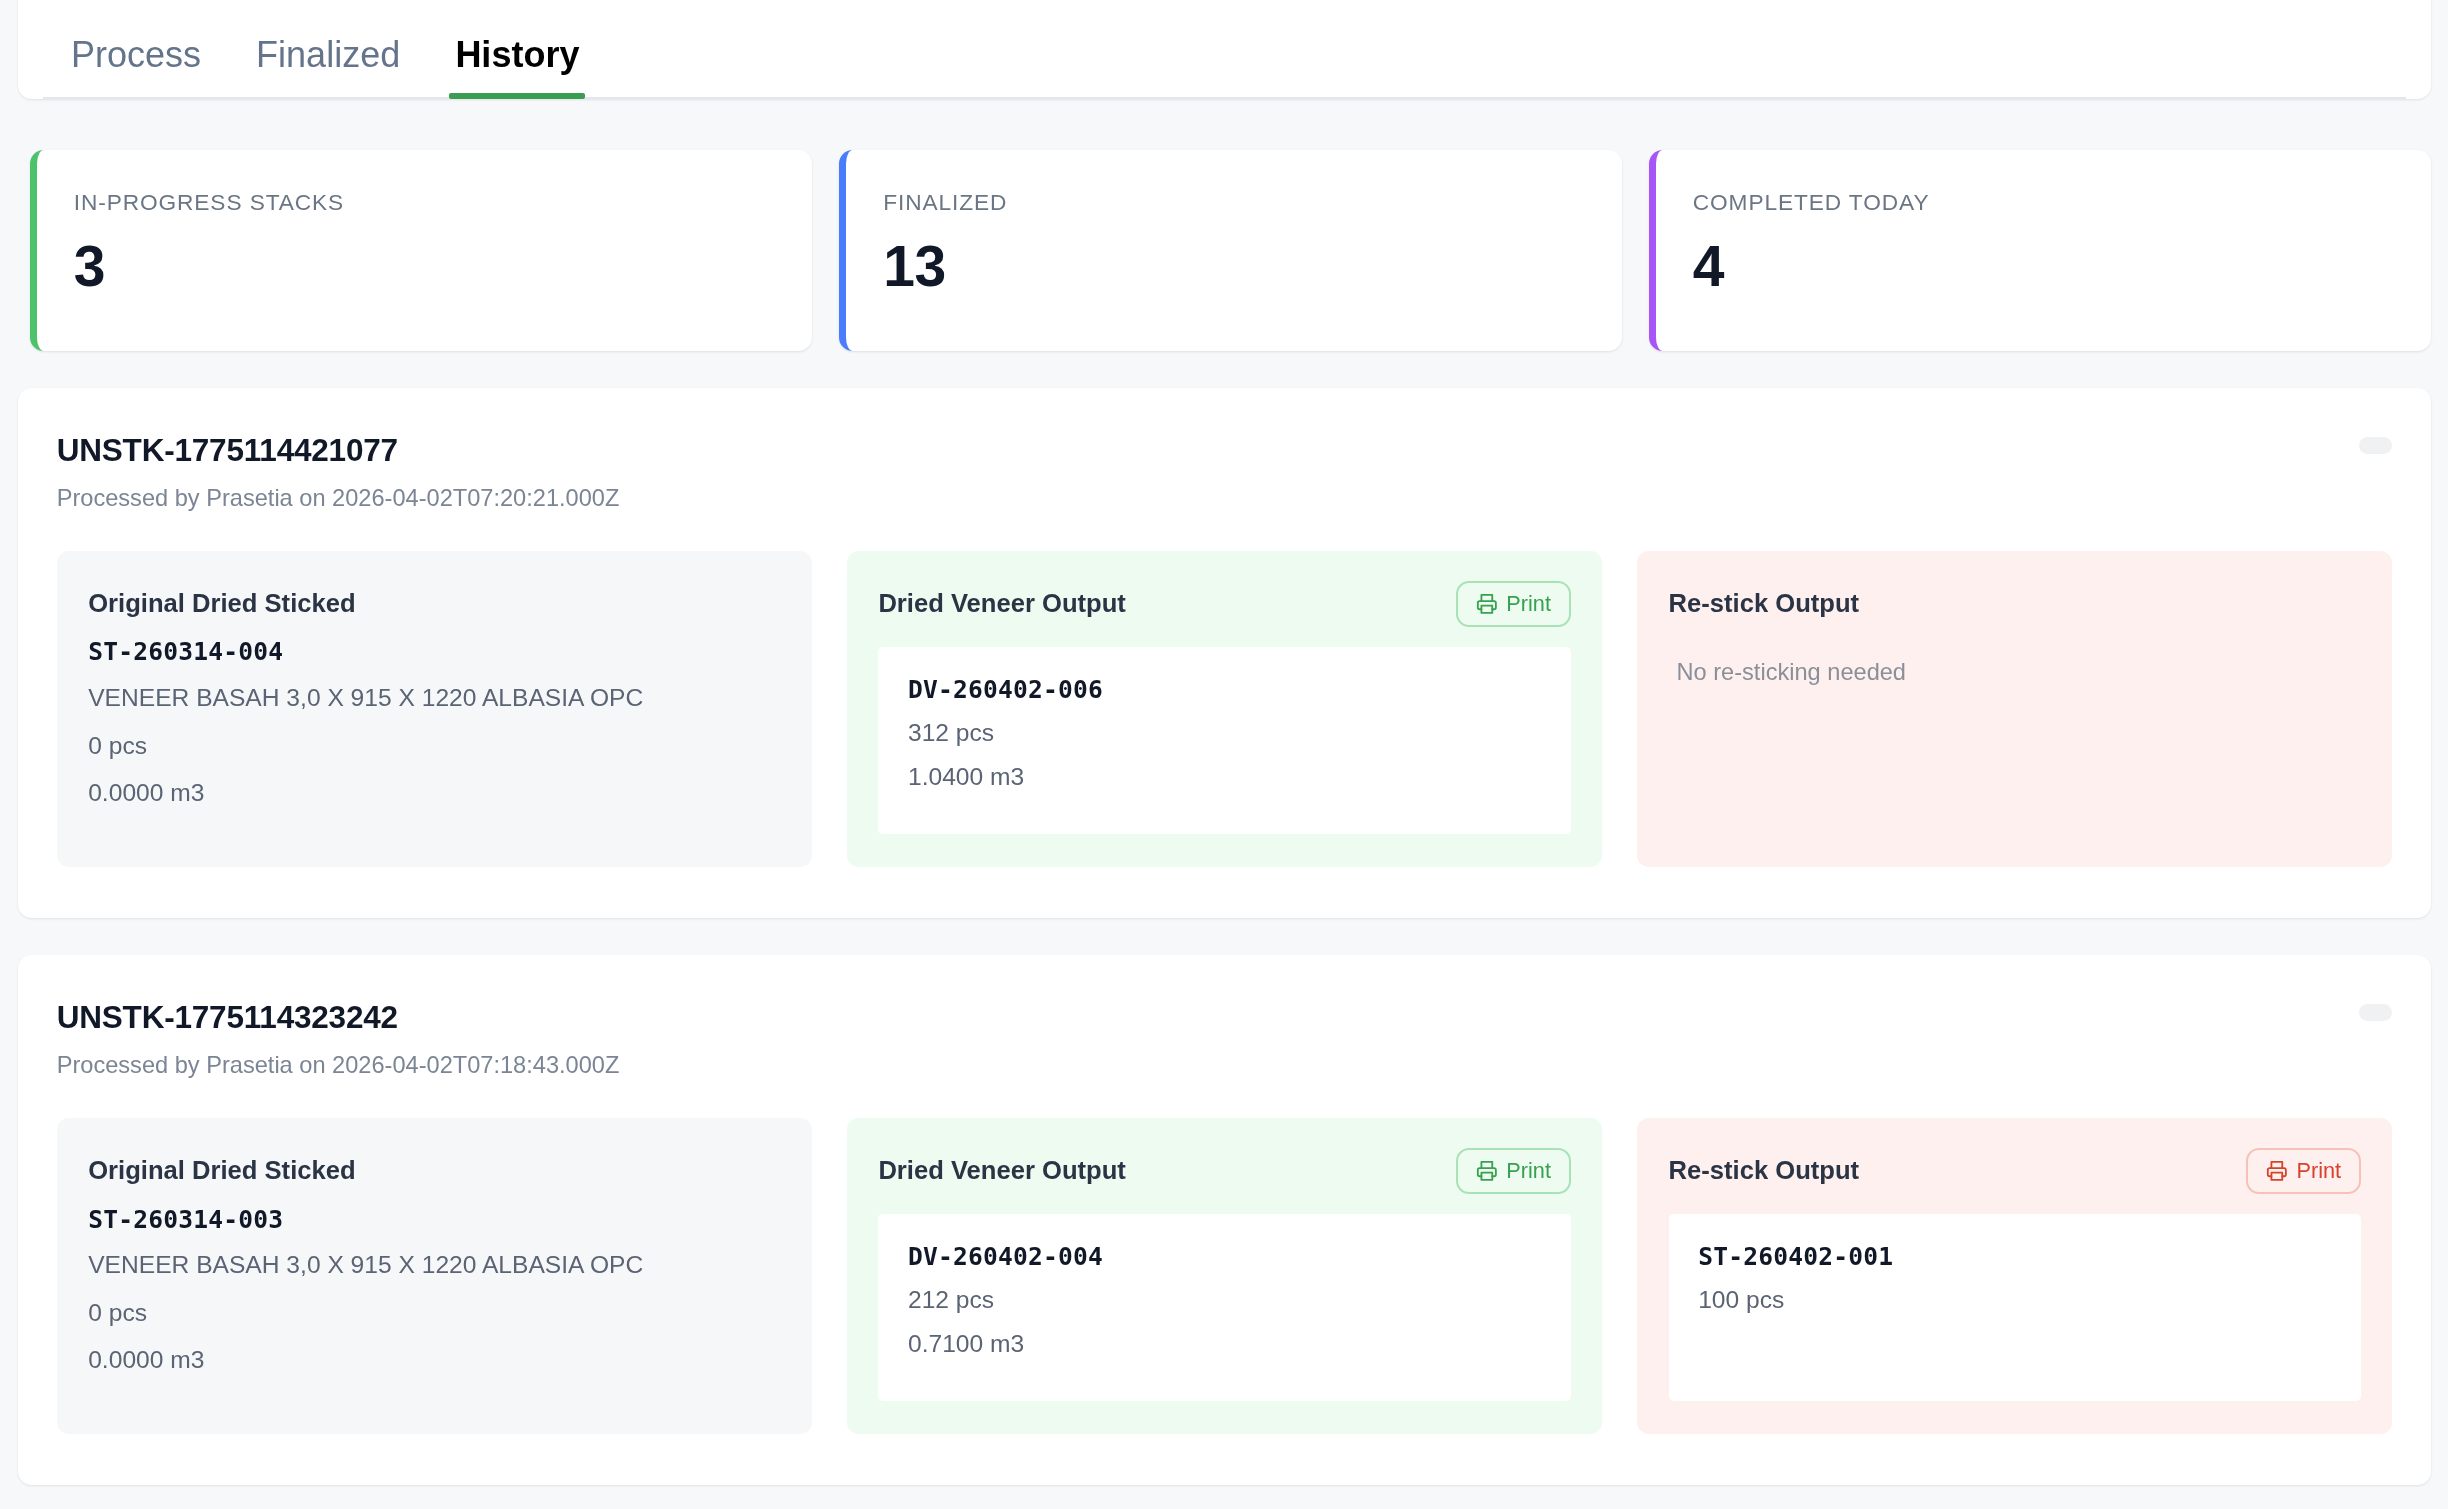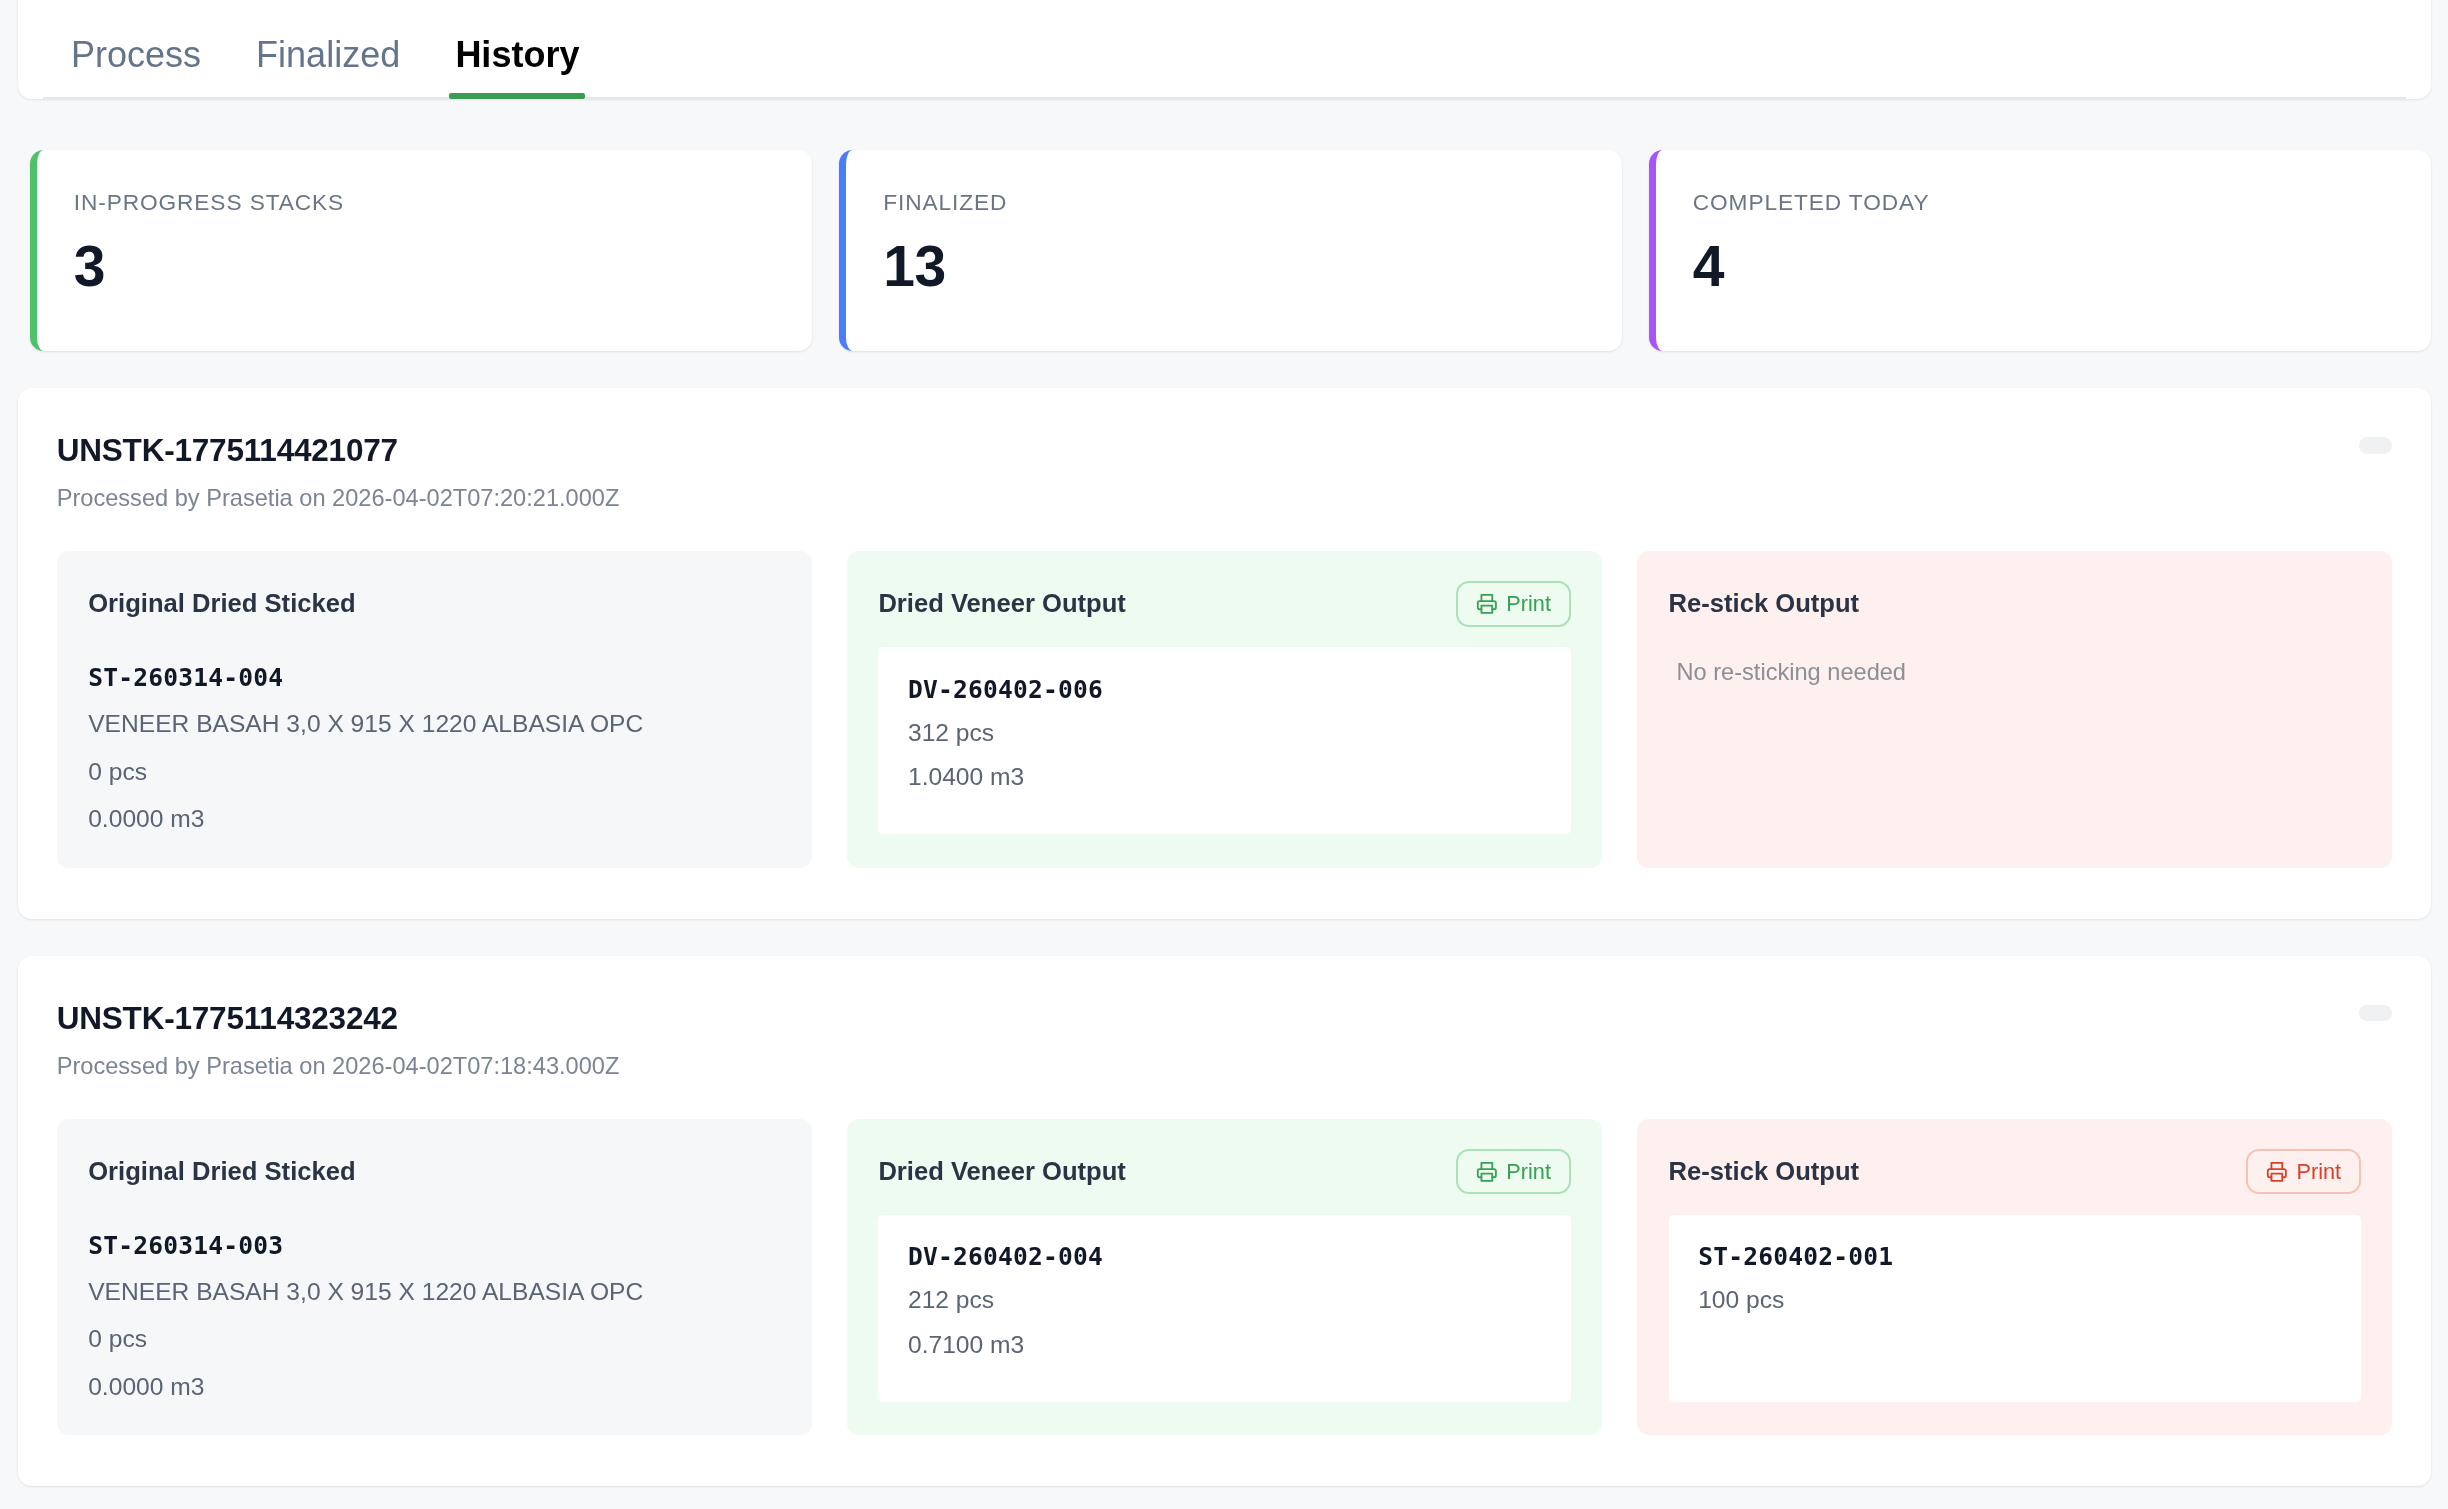--- a/index.html
+++ b/index.html
@@ -219,21 +219,21 @@
     letter-spacing: 0.2px;
   }
 
   .panel-line {
     font-size: 24.6px;
     color: #5a6474;
     margin-top: 16.7px;
     line-height: 1.25;
   }
 
-  .neutral .panel-body { margin-top: 36px; }
+  .neutral .panel-body { margin-top: 10px; }
   .neutral .panel-line:first-child { margin-top: 0; }
 
   
   .inner-box {
     background: #ffffff;
     border-radius: 5px;
     padding: 27.6px 29.6px 33px 29.6px;
     margin-top: 19.7px;
     min-height: 187px;
   }

